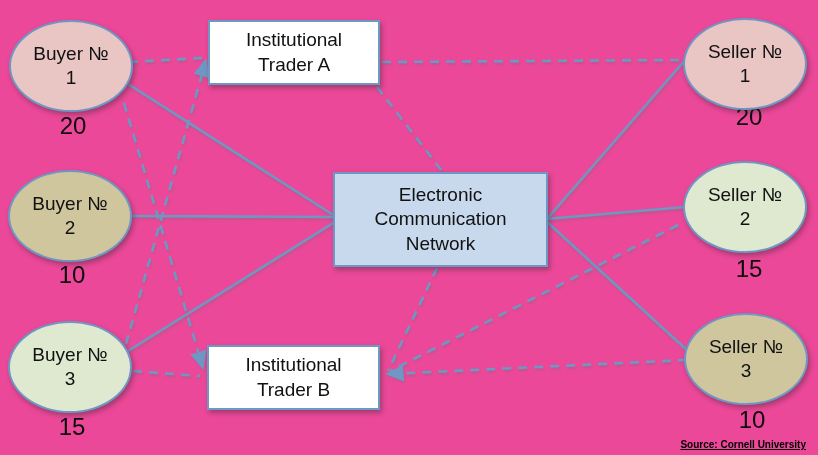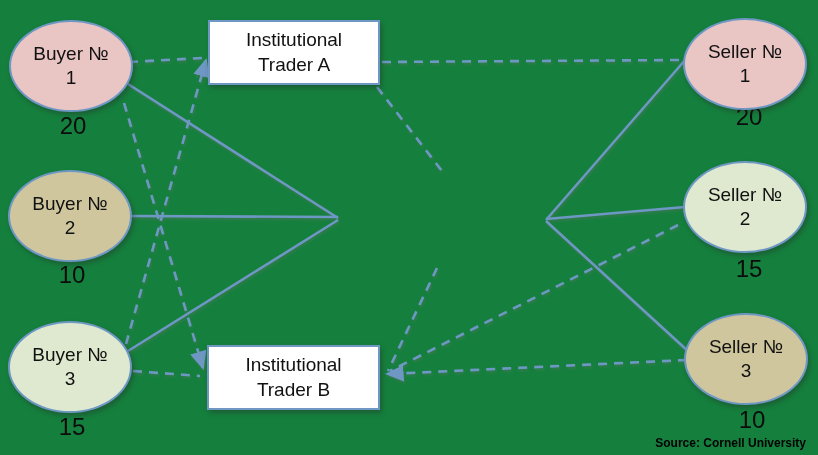--- a/index.html
+++ b/index.html
@@ -1,18 +1,18 @@
 <!DOCTYPE html>
 <html><head>
 <meta charset="utf-8">
 <style>
   html,body{margin:0;padding:0;background:#ffffff;}
   #stage{
     position:relative; width:818px; height:455px; overflow:hidden;
-    background:#15803d;
+    background:#ec4899;
     font-family:"Liberation Sans", sans-serif;
     color:#111;
   }
   
   #wires{
     position:absolute; left:0; top:0; width:818px; height:455px; z-index:0;
     filter: drop-shadow(1.5px 2px 1px rgba(110,110,110,0.35));
   }
   #wires line{ stroke:#6e97c4; stroke-width:2.6; fill:none; }
   #wires line.dashed{ stroke-dasharray:9 7; }
@@ -47,21 +47,21 @@
   }
   #val-buyer1 { left:11px;  top:112px; }
   #val-buyer2 { left:10px;  top:261px; }
   #val-buyer3 { left:10px;  top:413px; }
   #val-seller1{ left:687px; top:103px; }
   #val-seller2{ left:687px; top:255px; }
   #val-seller3{ left:690px; top:406px; }
   
   #source-note{
     position:absolute; right:12px; bottom:5px; z-index:2;
-    font-size:12px; font-weight:bold; color:#000;
+    font-size:10px; font-weight:bold; color:#000;text-decoration:underline;
   }
 </style>
 </head>
 <body>
 
 <div id="stage">
 
   <svg id="wires" viewBox="0 0 818 455" xmlns="http://www.w3.org/2000/svg">
     <defs>
       <marker id="arrow" viewBox="0 0 10 10" refX="8" refY="5" markerWidth="8" markerHeight="8" orient="auto">
@@ -99,20 +99,23 @@
 
   <div class="node ellipse fill-pink" id="node-seller1">Seller №
 1</div>
   <div class="node ellipse fill-green" id="node-seller2">Seller №
 2</div>
   <div class="node ellipse fill-tan" id="node-seller3">Seller №
 3</div>
 
   <div class="node rect" id="node-trader-a">Institutional
 Trader A</div>
+  <div class="node rect fill-blue" id="node-ecn">Electronic
+Communication
+Network</div>
   <div class="node rect" id="node-trader-b">Institutional
 Trader B</div>
 
   <div class="value" id="val-buyer1">20</div>
   <div class="value" id="val-buyer2">10</div>
   <div class="value" id="val-buyer3">15</div>
   <div class="value" id="val-seller1">20</div>
   <div class="value" id="val-seller2">15</div>
   <div class="value" id="val-seller3">10</div>
 

